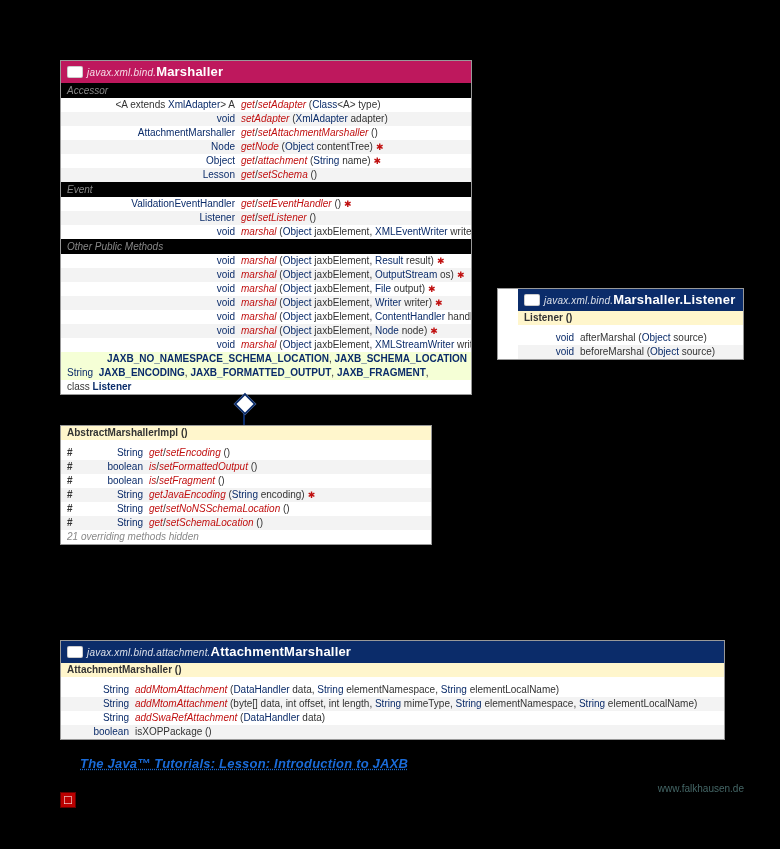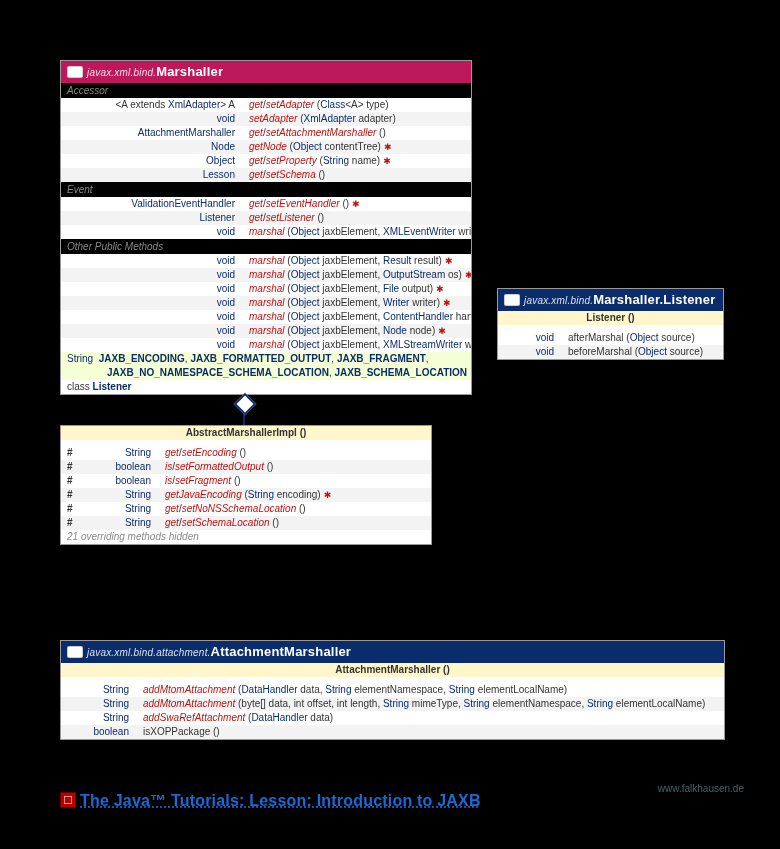--- a/index.html
+++ b/index.html
@@ -4,39 +4,39 @@
 <style>
 body { margin:0; padding:0; background:#000; font-family:Verdana,Arial,sans-serif; font-size:10px; width:780px; }
 .canvas { position:relative; width:780px; height:849px; }
 .box { position:absolute; background:#fff; border:1px solid #999; box-shadow:3px 3px 6px rgba(0,0,0,.4); }
 .hdr { padding:3px 6px 4px; color:#fff; font-weight:bold; font-size:13px; letter-spacing:.2px; }
 .hdr.blue { background:#be185d; }
 .hdr.navy { background:#0b2c6a; }
 .hdr .pkg { font-style:italic; font-weight:normal; opacity:.85; font-size:10px; }
 .hdr .icon { display:inline-block; width:14px; height:10px; background:#fff; border-radius:2px; border:1px solid rgba(0,0,0,.2); margin-right:4px; vertical-align:middle; position:relative; top:-1px; }
 .sec { font-style:italic; color:#888; padding:2px 6px; background:#000000; font-size:10px; }
-.row { display:flex; padding:0 6px; line-height:14px; font-size:10px; white-space:nowrap; overflow:hidden;gap:8px; }
+.row { display:flex; padding:0 6px; line-height:14px; font-size:10px; white-space:nowrap; overflow:hidden; }
 .row.alt { background:#f3f3f3; }
-.row.ctor { background:#fff6cc; font-weight:bold; color:#0b2c6a;text-align:center; }
+.row.ctor { background:#fff6cc; font-weight:bold; color:#0b2c6a; }
 .row.const { background:#f5ffd6; }
 .row.note { font-style:italic; color:#888; background:#fff; }
 .vis { flex:0 0 14px; font-weight:bold; color:#333; }
 .ret { flex:0 0 168px; text-align:right; padding-right:6px; color:#0b2c6a; }
 .ret.small { flex:0 0 50px; }
 .ret.med { flex:0 0 62px; }
 .sig { flex:1; color:#333; }
 .kw { color:#0b2c6a; } 
 .mname { color:#c01010; font-style:italic; } 
 .mnorm { color:#333; }
 .punct { color:#333; }
 .exc { color:#c01010; font-size:9px; padding-left:3px; }
 .conn { position:absolute; left:243px; top:402px; width:2px; height:24px; background:#0b2c6a; }
 .conntip { position:absolute; left:237px; top:396px; width:12px; height:12px; background:#fff; border:2px solid #0b2c6a; transform:rotate(45deg); }
 .bullet { position:absolute; left:60px; top:792px; width:14px; height:14px; background:#b90000; color:#fff; font-weight:bold; font-size:13px; text-align:center; line-height:14px; border:1px solid #600; }
-.linkline { position:absolute; left:80px; top:792px; color:#1a6bd8; font-weight:bold; text-decoration:underline dotted; font-size:16px; letter-spacing:.2px; }
+.linkline { position:absolute; left:80px; top:756px; color:#1a6bd8; font-weight:bold; font-style:italic; text-decoration:underline dotted; font-size:13px; letter-spacing:.2px; }
 .footer { position:absolute; right:36px; top:783px; color:#466; font-size:10px; }
 </style>
 </head>
 <body>
 <div class="canvas">
 
 <div class="box" style="left:60px; top:60px; width:410px;">
   <div class="hdr blue"><span class="icon"></span><span class="pkg">javax.xml.bind.</span><span>Marshaller</span></div>
   <div class="sec">Accessor</div>
   <div class="row">
@@ -50,21 +50,21 @@
   <div class="row">
         <span class="ret kw">AttachmentMarshaller</span>
         <span class="sig"><span class="mname">get</span>/<span class="mname">setAttachmentMarshaller</span> ()</span>
       </div>
   <div class="row alt">
         <span class="ret kw">Node</span>
         <span class="sig"><span class="mname">getNode</span> (<span class="kw">Object</span> contentTree)<span class="exc">✱</span></span>
       </div>
   <div class="row">
         <span class="ret kw">Object</span>
-        <span class="sig"><span class="mname">get</span>/<span class="mname">setProperty</span> (<span class="kw">String</span> name)<span class="exc">✱</span></span>
+        <span class="sig"><span class="mname">get</span>/<span class="mname">attachment</span> (<span class="kw">String</span> name)<span class="exc">✱</span></span>
       </div>
   <div class="row alt">
         <span class="ret kw">Lesson</span>
         <span class="sig"><span class="mname">get</span>/<span class="mname">setSchema</span> ()</span>
       </div>
   <div class="sec">Event</div>
   <div class="row">
         <span class="ret kw">ValidationEventHandler</span>
         <span class="sig"><span class="mname">get</span>/<span class="mname">setEventHandler</span> ()<span class="exc">✱</span></span>
       </div>
@@ -99,24 +99,24 @@
       </div>
   <div class="row alt">
         <span class="ret">void</span>
         <span class="sig"><span class="mname">marshal</span> (<span class="kw">Object</span> jaxbElement, <span class="kw">Node</span> node)<span class="exc">✱</span></span>
       </div>
   <div class="row">
         <span class="ret">void</span>
         <span class="sig"><span class="mname">marshal</span> (<span class="kw">Object</span> jaxbElement, <span class="kw">XMLStreamWriter</span> writer)</span>
       </div>
   <div class="row const">
+        <span class="sig" style="padding-left:40px"><b style="color:#0b2c6a">JAXB_NO_NAMESPACE_SCHEMA_LOCATION</b>, <b style="color:#0b2c6a">JAXB_SCHEMA_LOCATION</b></span>
+      </div>
+  <div class="row const">
         <span class="sig"><span class="kw">String</span>&nbsp; <b style="color:#0b2c6a">JAXB_ENCODING</b>, <b style="color:#0b2c6a">JAXB_FORMATTED_OUTPUT</b>, <b style="color:#0b2c6a">JAXB_FRAGMENT</b>,</span>
-      </div>
-  <div class="row const">
-        <span class="sig" style="padding-left:40px"><b style="color:#0b2c6a">JAXB_NO_NAMESPACE_SCHEMA_LOCATION</b>, <b style="color:#0b2c6a">JAXB_SCHEMA_LOCATION</b></span>
       </div>
   <div class="row">
         <span class="sig">class <span class="kw"><b>Listener</b></span></span>
       </div>
 </div>
 
 <div class="conn"></div>
 <div class="conntip"></div>
 
 <div class="box" style="left:60px; top:425px; width:370px;">
@@ -150,21 +150,21 @@
         <span class="sig"><span class="mname">get</span>/<span class="mname">setNoNSSchemaLocation</span> ()</span>
       </div>
   <div class="row alt">
         <span class="vis">#</span>
         <span class="ret med kw">String</span>
         <span class="sig"><span class="mname">get</span>/<span class="mname">setSchemaLocation</span> ()</span>
       </div>
   <div class="row note">21 overriding methods hidden</div>
 </div>
 
-<div class="box" style="left:497px; top:288px; width:225px;">
+<div class="box" style="left:497px; top:288px; width:225px;padding-left:20px;">
   <div class="hdr navy"><span class="icon"></span><span class="pkg">javax.xml.bind.</span><span>Marshaller.Listener</span></div>
   <div class="row ctor">
         <span class="sig">Listener ()</span>
       </div>
   <div style="height:6px;background:#fff"></div>
   <div class="row">
         <span class="ret small">void</span>
         <span class="sig"><span class="mnorm">afterMarshal</span> (<span class="kw">Object</span> source)</span>
       </div>
   <div class="row alt">

